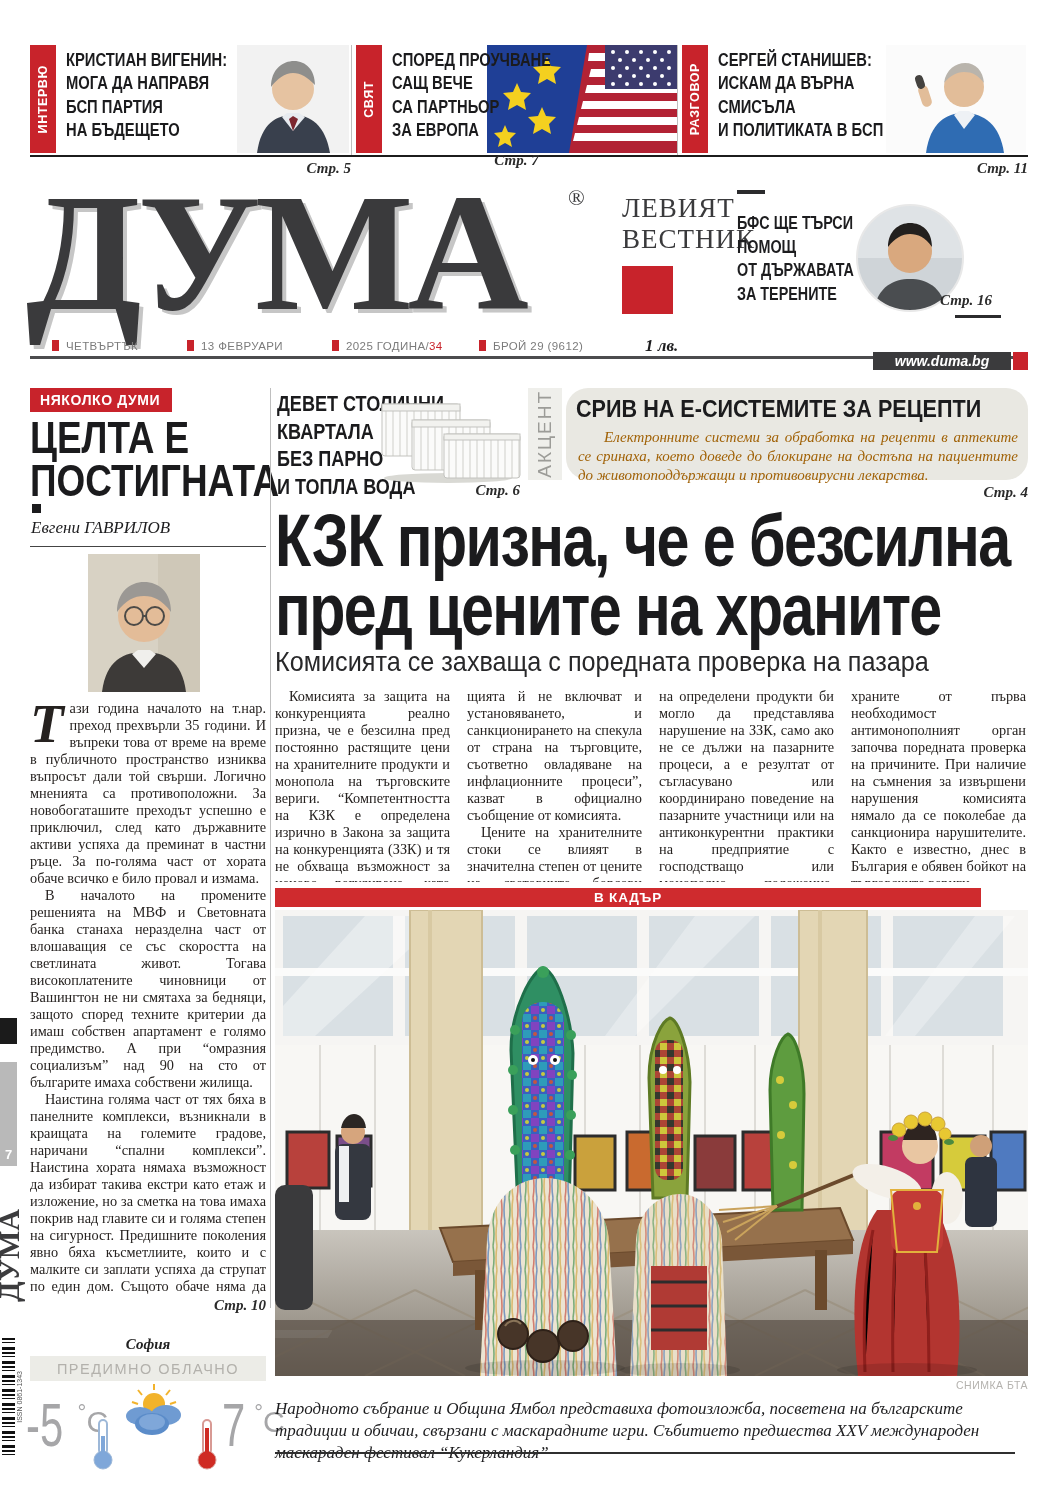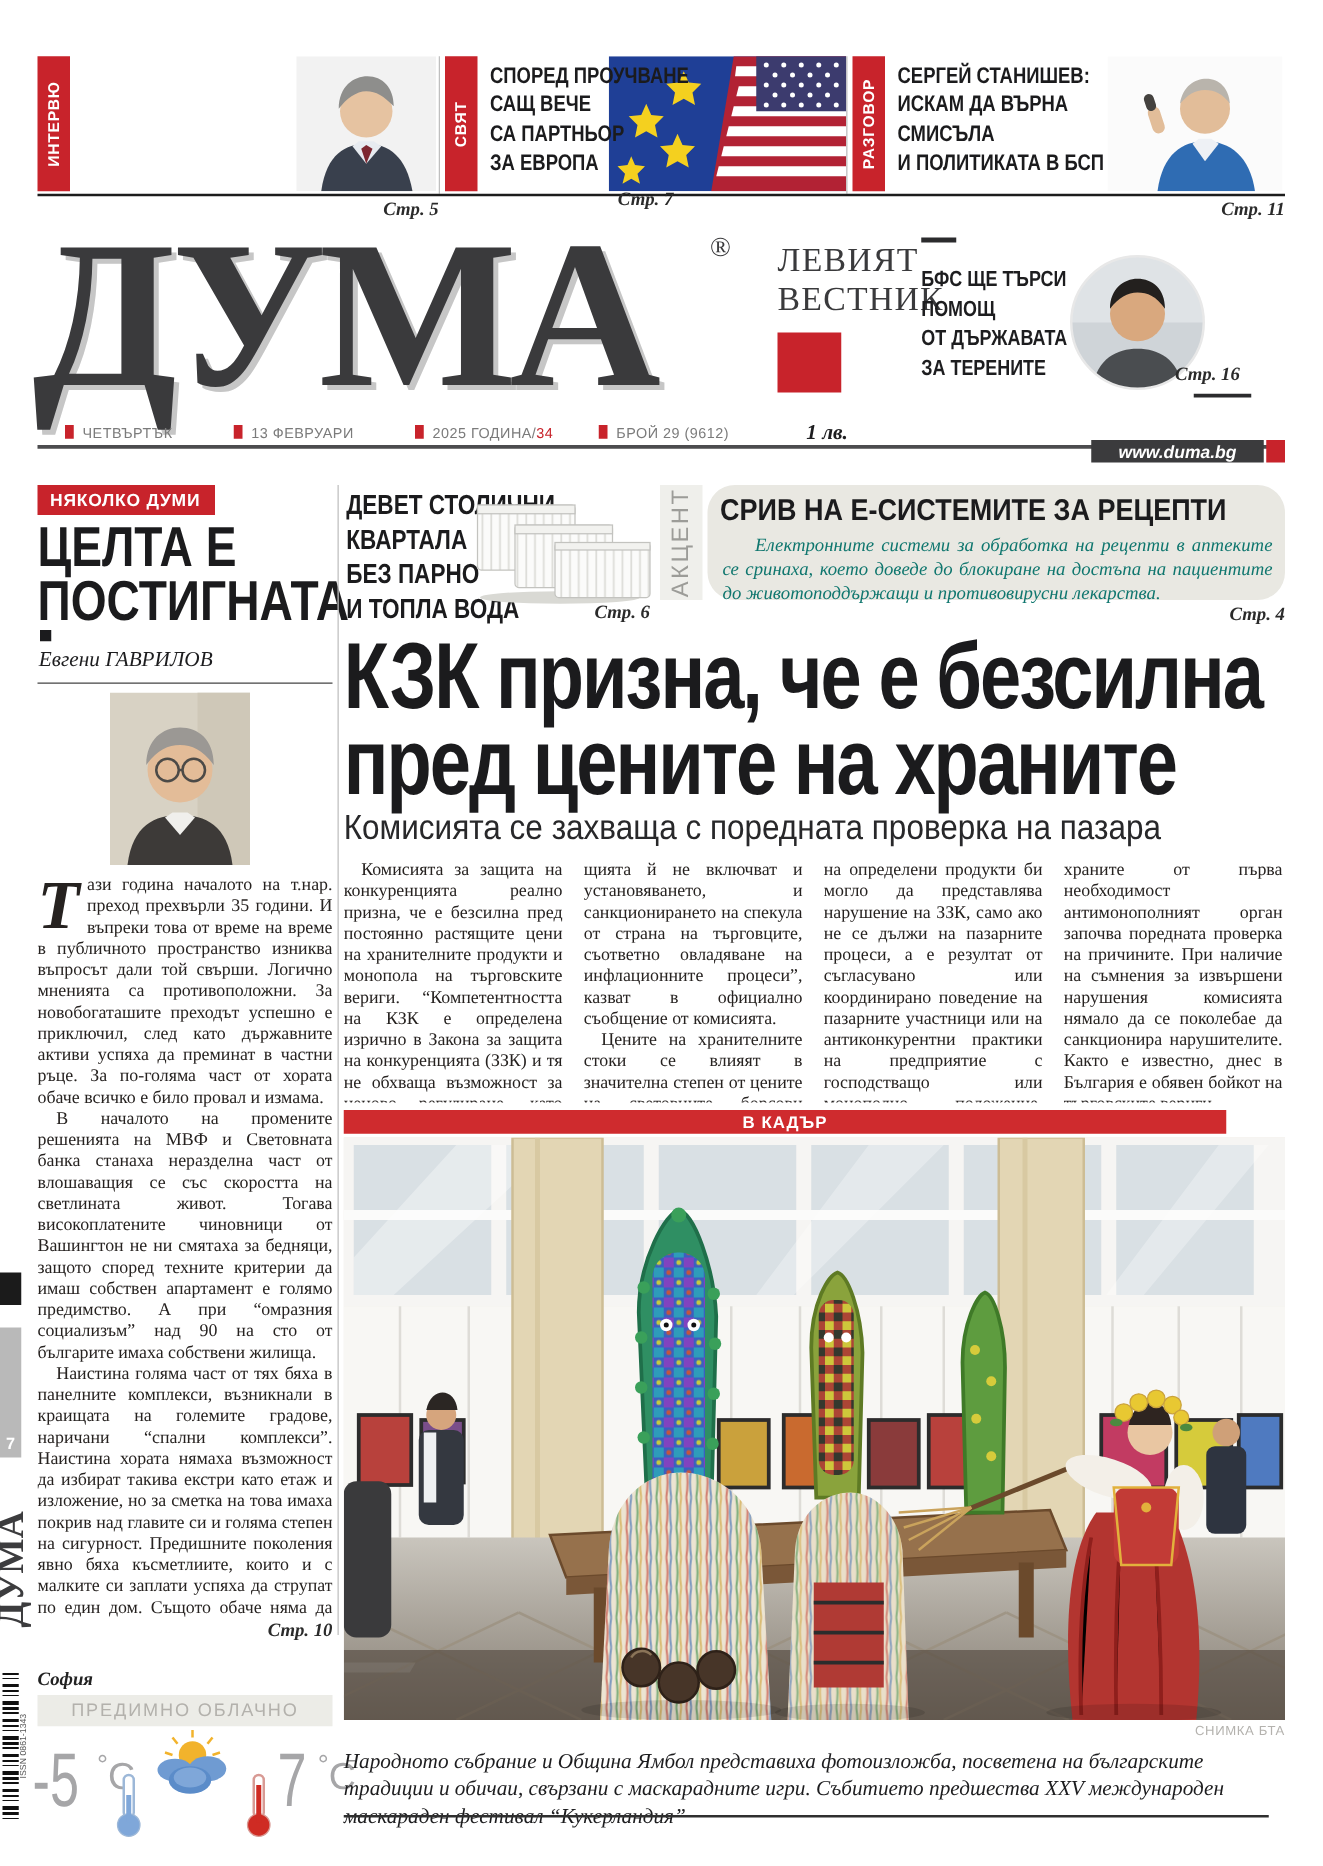--- a/index.html
+++ b/index.html
@@ -60,21 +60,21 @@
     font-size:55px;line-height:44px;padding:2px 6px 0 0;color:#262220;}
   
   .heat-hl{position:absolute;left:277px;top:390px;font-weight:bold;font-size:22px;
     line-height:1.25;color:#1b1b1d;}
   .accent-vbox{position:absolute;left:528px;top:388px;width:34px;height:92px;background:#efefeb;
     color:#9c9c98;font-size:19px;letter-spacing:2px;display:flex;align-items:center;
     justify-content:center;}
   .accent-box{position:absolute;left:566px;top:388px;width:462px;height:92px;background:#e9e8e2;border-radius:22px;}
   .accent-title{position:absolute;left:10px;top:7px;font-weight:bold;font-size:24px;color:#1b1b1d;}
   .accent-body{position:absolute;left:12px;top:40px;width:440px;font-family:"Liberation Serif",serif;
-    font-style:italic;font-size:15px;line-height:1.25;text-align:justify;color:#0f766e;}
+    font-style:italic;font-size:15px;line-height:1.25;text-align:justify;color:#a16207;}
   .accent-body .ind{display:inline-block;width:26px;}
   
   .mainhead{position:absolute;left:275px;font-weight:bold;color:#1b1b1d;font-size:75px;
     line-height:1;letter-spacing:-2px;}
   .mainhead .cxh{display:inline-block;transform:scaleX(0.79);transform-origin:0 50%;white-space:nowrap;}
   .subhead{position:absolute;left:275px;top:646px;font-size:28px;color:#28282a;}
   .art-cols{position:absolute;left:275px;top:688px;width:753px;height:194px;display:flex;gap:17px;
     overflow:hidden;}
   .art-col{width:175px;font-family:"Liberation Serif",serif;font-size:14.3px;line-height:1.19;
     text-align:justify;color:#262220;}
@@ -84,21 +84,21 @@
     color:#fff;font-weight:bold;font-size:13.5px;letter-spacing:.8px;display:flex;
     align-items:center;justify-content:center;}
   .photo-wrap{position:absolute;left:275px;top:910px;width:753px;height:466px;overflow:hidden;
     background:#efece7;}
   .credit{position:absolute;left:275px;top:1379px;width:753px;text-align:right;font-size:10.5px;
     color:#b4b2ae;letter-spacing:.5px;}
   .caption{position:absolute;left:275px;top:1398px;width:753px;font-family:"Liberation Serif",serif;
     font-style:italic;font-size:17px;line-height:1.3;color:#1d1d1f;}
   .caption-rule{position:absolute;left:275px;top:1452px;width:740px;height:2px;background:#2f2f2f;}
   
-  .w-city{position:absolute;left:30px;top:1336px;width:236px;text-align:left;
+  .w-city{position:absolute;left:30px;top:1336px;width:236px;text-align:center;
     font-family:"Liberation Serif",serif;font-style:italic;font-weight:bold;font-size:15px;}
   .w-bar{position:absolute;left:30px;top:1356px;width:236px;height:25px;background:#ecece7;
     color:#b3b1ac;font-size:14.5px;letter-spacing:1.5px;display:flex;align-items:center;
     justify-content:center;}
   .temp{position:absolute;color:#a6a6a8;}
   .temp .val{font-size:58px;display:inline-block;transform:scale(0.72,1.05);transform-origin:0 80%;}
   .temp .deg{font-size:22px;vertical-align:26px;}
   .temp .unit{font-size:30px;vertical-align:14px;}
   
   .spine-black{position:absolute;left:0;top:1018px;width:17px;height:26px;background:#1b1b1b;}
@@ -115,20 +115,26 @@
     display:flex;align-items:center;justify-content:center;}
 </style>
 </head>
 <body>
 
 <div class="page">
 
   <div class="teaser" style="left:30px;width:321px;">
     <div class="bar">
       <span class="vtext">ИНТЕРВЮ</span>
+    </div>
+    <div class="hl">
+      <span class="cx">КРИСТИАН ВИГЕНИН:</span><br>
+      <span class="cx">МОГА ДА НАПРАВЯ</span><br>
+      <span class="cx">БСП ПАРТИЯ</span><br>
+      <span class="cx">НА БЪДЕЩЕТО</span>
     </div>
     <div class="img">
       <svg width="112" height="108" viewBox="0 0 112 108">
         <rect width="112" height="108" fill="#f2f2f2"></rect>
         <path d="M20,108 C24,78 40,70 56,70 C74,70 88,80 93,108 Z" fill="#39404d"></path>
         <path d="M45,72 L56,86 L68,72 L62,68 L50,68 Z" fill="#e7ebf0"></path>
         <path d="M52,74 L56,86 L61,74 L56,71 Z" fill="#7d2730"></path>
         <circle cx="56" cy="44" r="21" fill="#e6c3a1"></circle>
         <path d="M34,42 C34,24 46,16 57,16 C69,16 78,25 78,40 C70,32 64,28 56,28 C48,28 40,34 34,42 Z" fill="#8e8e8c"></path>
       </svg>

